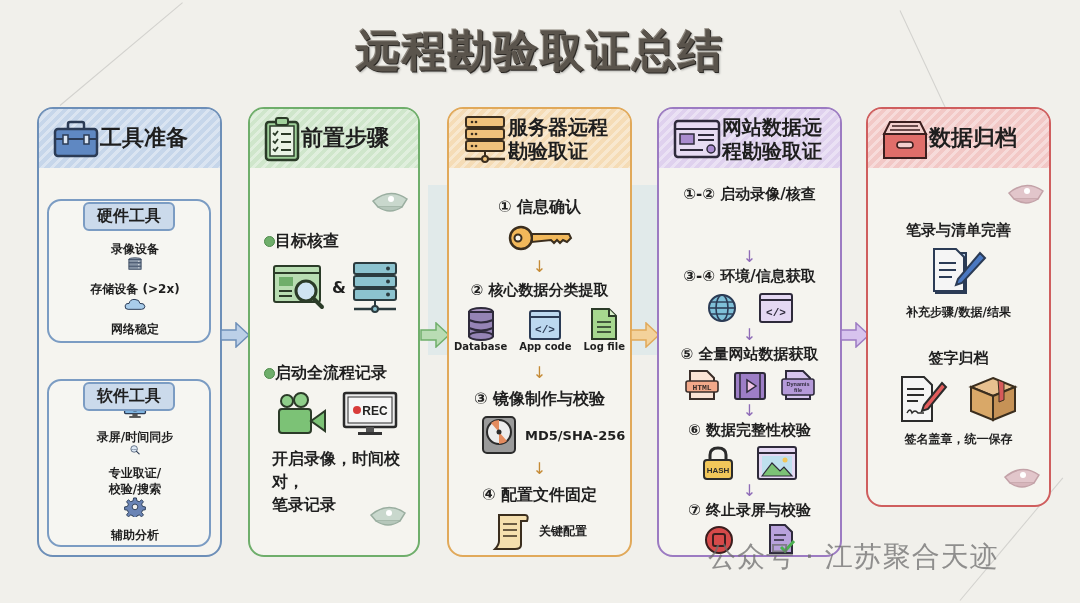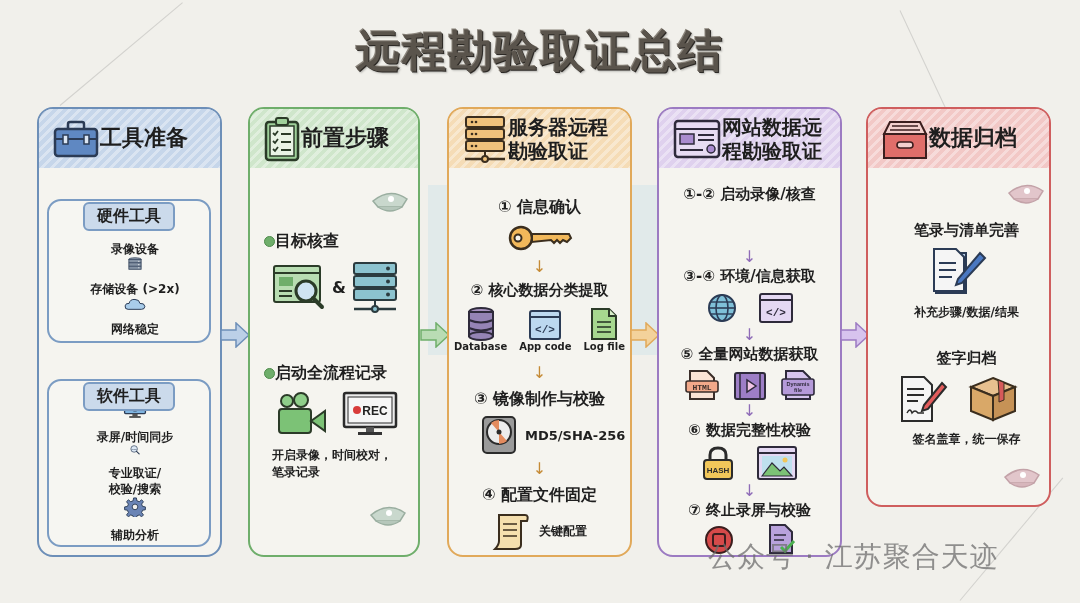--- a/index.html
+++ b/index.html
@@ -59,21 +59,21 @@
   .arrow-down { position: absolute; left: 50%; transform: translateX(-50%); font-size: 16px; line-height: 1; }
   .iconrow { position: absolute; left: 0; width: 100%; display: flex; justify-content: center; gap: 12px; align-items: flex-end; }
   .iconcell { display: flex; flex-direction: column; align-items: center; font-size: 10px; font-weight: bold; }
 
   .flow-arrow { position: absolute; top: 322px; width: 30px; height: 26px; }
 
   .watermark {
     position: absolute; left: 708px; top: 538px; font-size: 28px; color: rgba(110,110,110,0.75);
     letter-spacing: 1px; white-space: nowrap;
   }
-  .center-txt { position: absolute; left: 0; width: 100%; text-align: center; font-weight: bold; margin-left: 8px; }
+  .center-txt { position: absolute; left: 0; width: 100%; text-align: center; font-weight: bold; }
   .bg-watermark {
     position: absolute; left: 428px; top: 185px; width: 230px; height: 170px;
     background: rgba(170,215,230,0.22); pointer-events: none;
   }
 </style>
 </head>
 <body>
 
 <div class="sketch-line" style="left:60px;top:105px;width:160px;transform:rotate(-40deg);"></div>
 <div class="sketch-line" style="left:900px;top:10px;width:120px;transform:rotate(65deg);"></div>
@@ -228,21 +228,21 @@
     </svg>
     <svg width="56" height="46" viewBox="0 0 56 46">
       <rect x="2" y="2" width="52" height="34" rx="2" fill="#ececec" stroke="#2b2b2b" stroke-width="2.5"></rect>
       <rect x="6" y="6" width="44" height="26" fill="#f6f6f6" stroke="#2b2b2b" stroke-width="1"></rect>
       <circle cx="15" cy="19" r="4" fill="#d83b3b"></circle>
       <text x="33" y="24" font-size="12" font-weight="bold" text-anchor="middle" fill="#222" font-family="Liberation Sans, sans-serif">REC</text>
       <rect x="24" y="36" width="8" height="5" fill="#555"></rect>
       <rect x="16" y="41" width="24" height="3" fill="#333"></rect>
     </svg>
   </div>
-  <div style="position:absolute;left:22px;top:338px;font-size:12px;font-weight:bold;white-space:pre-line;line-height:1.45;">开启录像，时间校对，
+  <div style="position:absolute;left:22px;top:338px;font-size:16px;font-weight:bold;white-space:pre-line;line-height:1.45;">开启录像，时间校对，
 笔录记录</div>
 
   <svg style="position:absolute;left:118px;top:394px;" width="40" height="28" viewBox="0 0 40 28">
     <path d="M3,12 Q20,-2 37,10 L32,18 L8,18 Z" fill="#c9d8cd" stroke="#9aaea0" stroke-width="1.5"></path>
     <path d="M8,18 Q20,26 32,18" fill="#b6c7bb" stroke="#9aaea0" stroke-width="1.5"></path>
     <circle cx="21" cy="10" r="3" fill="#fff"></circle>
   </svg>
 </div>
 
 <svg class="flow-arrow" style="left:420px;" viewBox="0 0 30 26">

